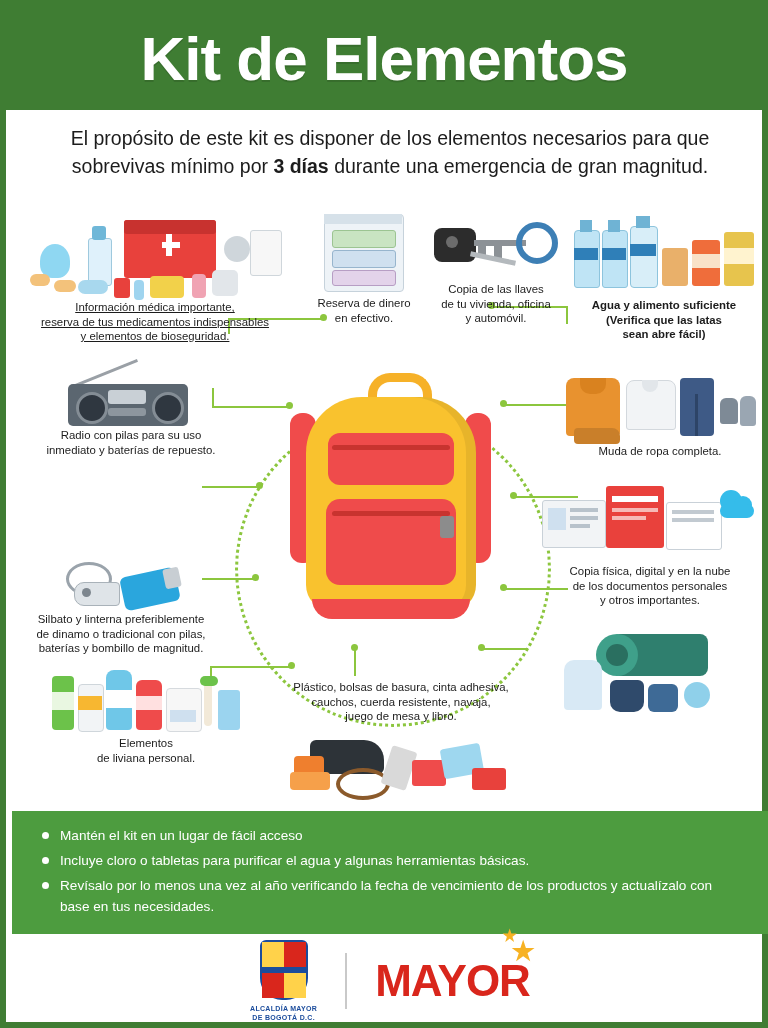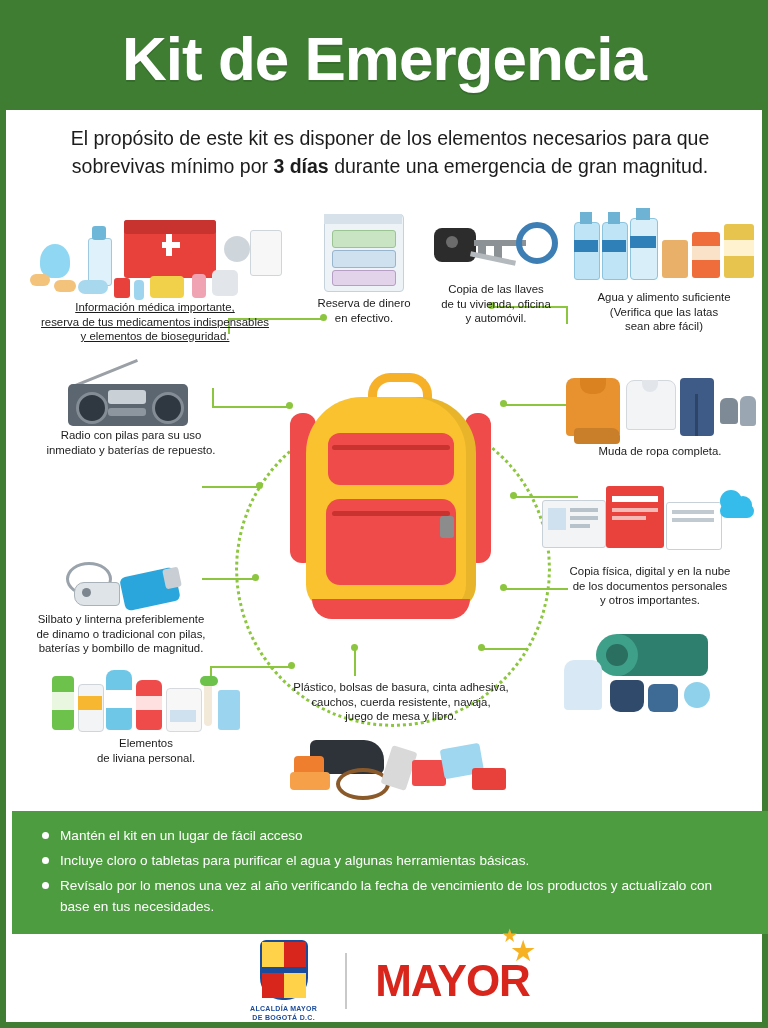--- a/index.html
+++ b/index.html
@@ -169,21 +169,21 @@
     position:absolute;right:14px;top:-30px;
     color:#f7b223;font-size:16px;
   }
 </style>
 </head>
 <body>
 
 <div class="page">
 
   <div class="header">
-    <h1>Kit de Emergencia</h1>
+    <h1>Kit de Elementos</h1>
   </div>
 
   <div class="intro">
     <span>El propósito de este kit es disponer de los elementos necesarios para que</span><br>
     <span>sobrevivas mínimo por </span><b>3 días</b><span> durante una emergencia de gran magnitud.</span>
   </div>
 
   <div class="stage">
 
     <div class="dotted-ring"></div>
@@ -283,21 +283,21 @@
         <div class="sh rr" style="left:92px;top:12px;width:30px;height:30px;border:6px solid #3d7fb5;background:transparent;"></div>
         <div class="sh" style="left:54px;top:36px;width:8px;height:10px;background:#8c9196;"></div>
         <div class="sh" style="left:70px;top:36px;width:8px;height:12px;background:#8c9196;"></div>
         <div class="sh" style="left:46px;top:46px;width:46px;height:5px;background:#b4b9bd;transform:rotate(12deg);"></div>
       </div>
       <div class="cap center" style="white-space:pre-line;text-align:center;">Copia de las llaves
 de tu vivienda, oficina
 y automóvil.</div>
     </div>
 
-    <div class="item" style="left:560px;top:0;width:196px;">
+    <div class="item" style="left:560px;top:8px;width:196px;font-weight:bold;">
       <div class="art" style="height:94px;">
         <div class="sh r" style="left:8px;top:26px;width:24px;height:56px;background:#bfe4f5;border:1px solid #8dc4dd;border-radius:4px 4px 3px 3px;"></div>
         <div class="sh" style="left:14px;top:16px;width:12px;height:12px;background:#6fb3d4;"></div>
         <div class="sh" style="left:8px;top:44px;width:24px;height:12px;background:#2f7fb8;"></div>
         <div class="sh r" style="left:36px;top:26px;width:24px;height:56px;background:#bfe4f5;border:1px solid #8dc4dd;border-radius:4px 4px 3px 3px;"></div>
         <div class="sh" style="left:42px;top:16px;width:12px;height:12px;background:#6fb3d4;"></div>
         <div class="sh" style="left:36px;top:44px;width:24px;height:12px;background:#2f7fb8;"></div>
         <div class="sh r" style="left:64px;top:22px;width:26px;height:60px;background:#d8eef8;border:1px solid #8dc4dd;border-radius:4px;"></div>
         <div class="sh" style="left:70px;top:12px;width:14px;height:12px;background:#6fb3d4;"></div>
         <div class="sh" style="left:64px;top:40px;width:26px;height:12px;background:#2f7fb8;"></div>

